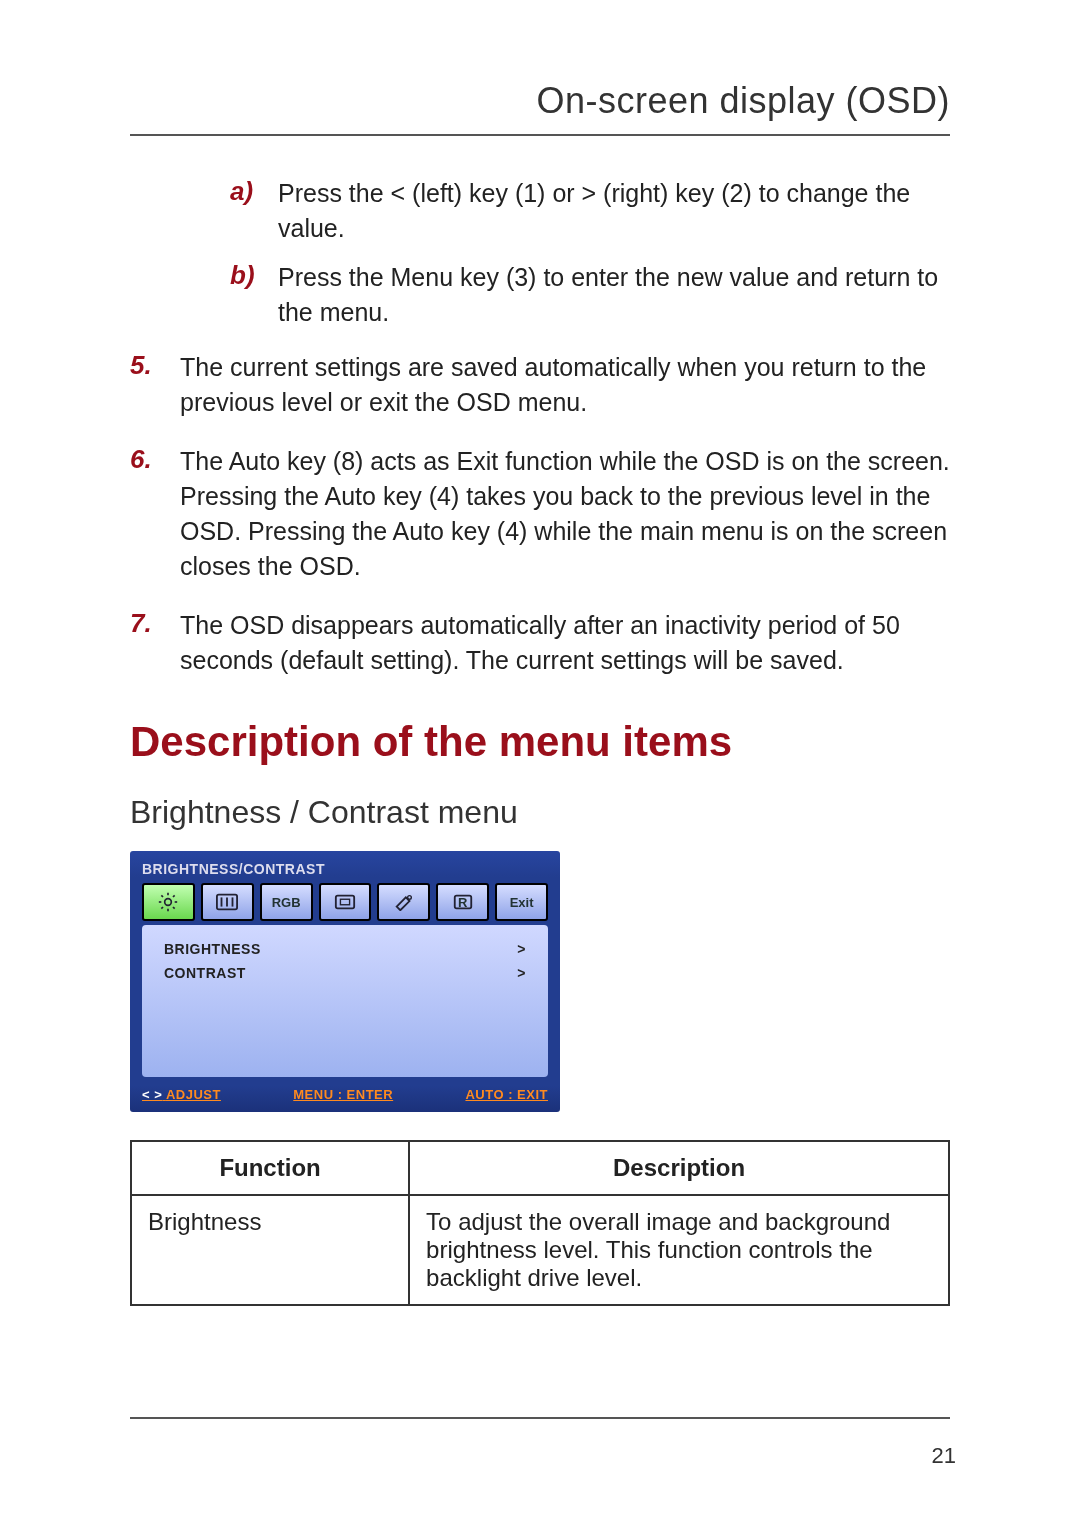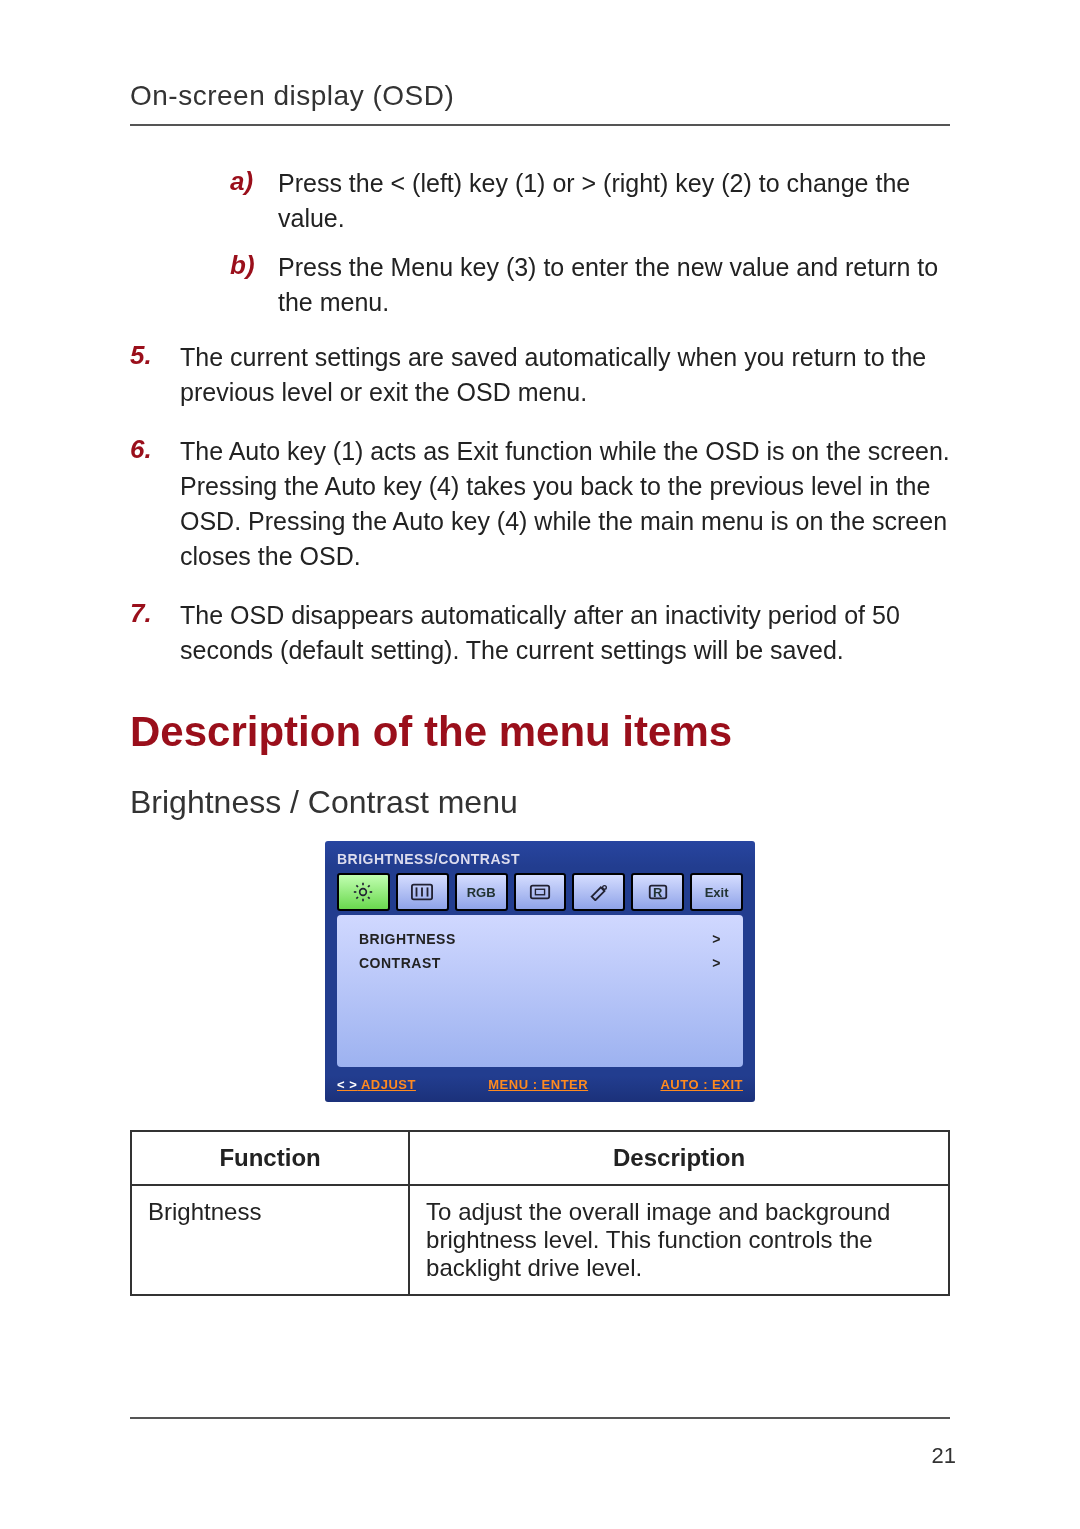--- a/index.html
+++ b/index.html
@@ -16,22 +16,23 @@
     box-sizing: border-box;
     padding: 80px 130px 60px 130px;
     position: relative;
   }
   .header-area {
     border-bottom: 2px solid #555;
     padding-bottom: 12px;
     margin-bottom: 40px;
   }
   .header-title {
-    font-family: "Trebuchet MS", "Lucida Sans", sans-serif;
-    font-size: 28px;
+    text-align: right;
+    font-family: "Trebuchet MS", "Lucida Sans", sans-serif;
+    font-size: 36px;
     color: #333;
     letter-spacing: 0.5px;
   }
   .step-list, .sub-list {
     list-style: none;
     padding: 0;
     margin: 0;
   }
   .step-item {
     display: flex;
@@ -81,21 +82,21 @@
   }
   .subsection-heading {
     font-family: "Trebuchet MS", "Lucida Sans", sans-serif;
     font-size: 32px;
     color: #333;
     margin-bottom: 20px;
   }
   
   .osd-wrap {
     display: flex;
-    justify-content: center;
+    justify-content: flex-start;
     margin-bottom: 28px;
   }
   .osd {
     width: 430px;
     background: linear-gradient(#2845a0, #223d8f 10%, #223d8f 90%, #1b317a);
     border-radius: 3px;
     font-family: Arial, Helvetica, sans-serif;
     padding: 10px 12px 10px 12px;
     box-sizing: border-box;
   }
@@ -211,21 +212,21 @@
     </li>
   </ol>
 
   <ol class="step-list" style="margin-top:20px;">
     <li class="step-item">
       <span class="step-marker">5.</span>
       <span class="step-text">The current settings are saved automatically when you return to the previous level or exit the OSD menu.</span>
     </li>
     <li class="step-item">
       <span class="step-marker">6.</span>
-      <span class="step-text">The Auto key (1) acts as Exit function while the OSD is on the screen. Pressing the Auto key (4) takes you back to the previous level in the OSD. Pressing the Auto key (4) while the main menu is on the screen closes the OSD.</span>
+      <span class="step-text">The Auto key (8) acts as Exit function while the OSD is on the screen. Pressing the Auto key (4) takes you back to the previous level in the OSD. Pressing the Auto key (4) while the main menu is on the screen closes the OSD.</span>
     </li>
     <li class="step-item">
       <span class="step-marker">7.</span>
       <span class="step-text">The OSD disappears automatically after an inactivity period of 50 seconds (default setting). The current settings will be saved.</span>
     </li>
   </ol>
 
   <h2 class="section-heading">Description of the menu items</h2>
 
   <div class="subsection-heading">Brightness / Contrast menu</div>

